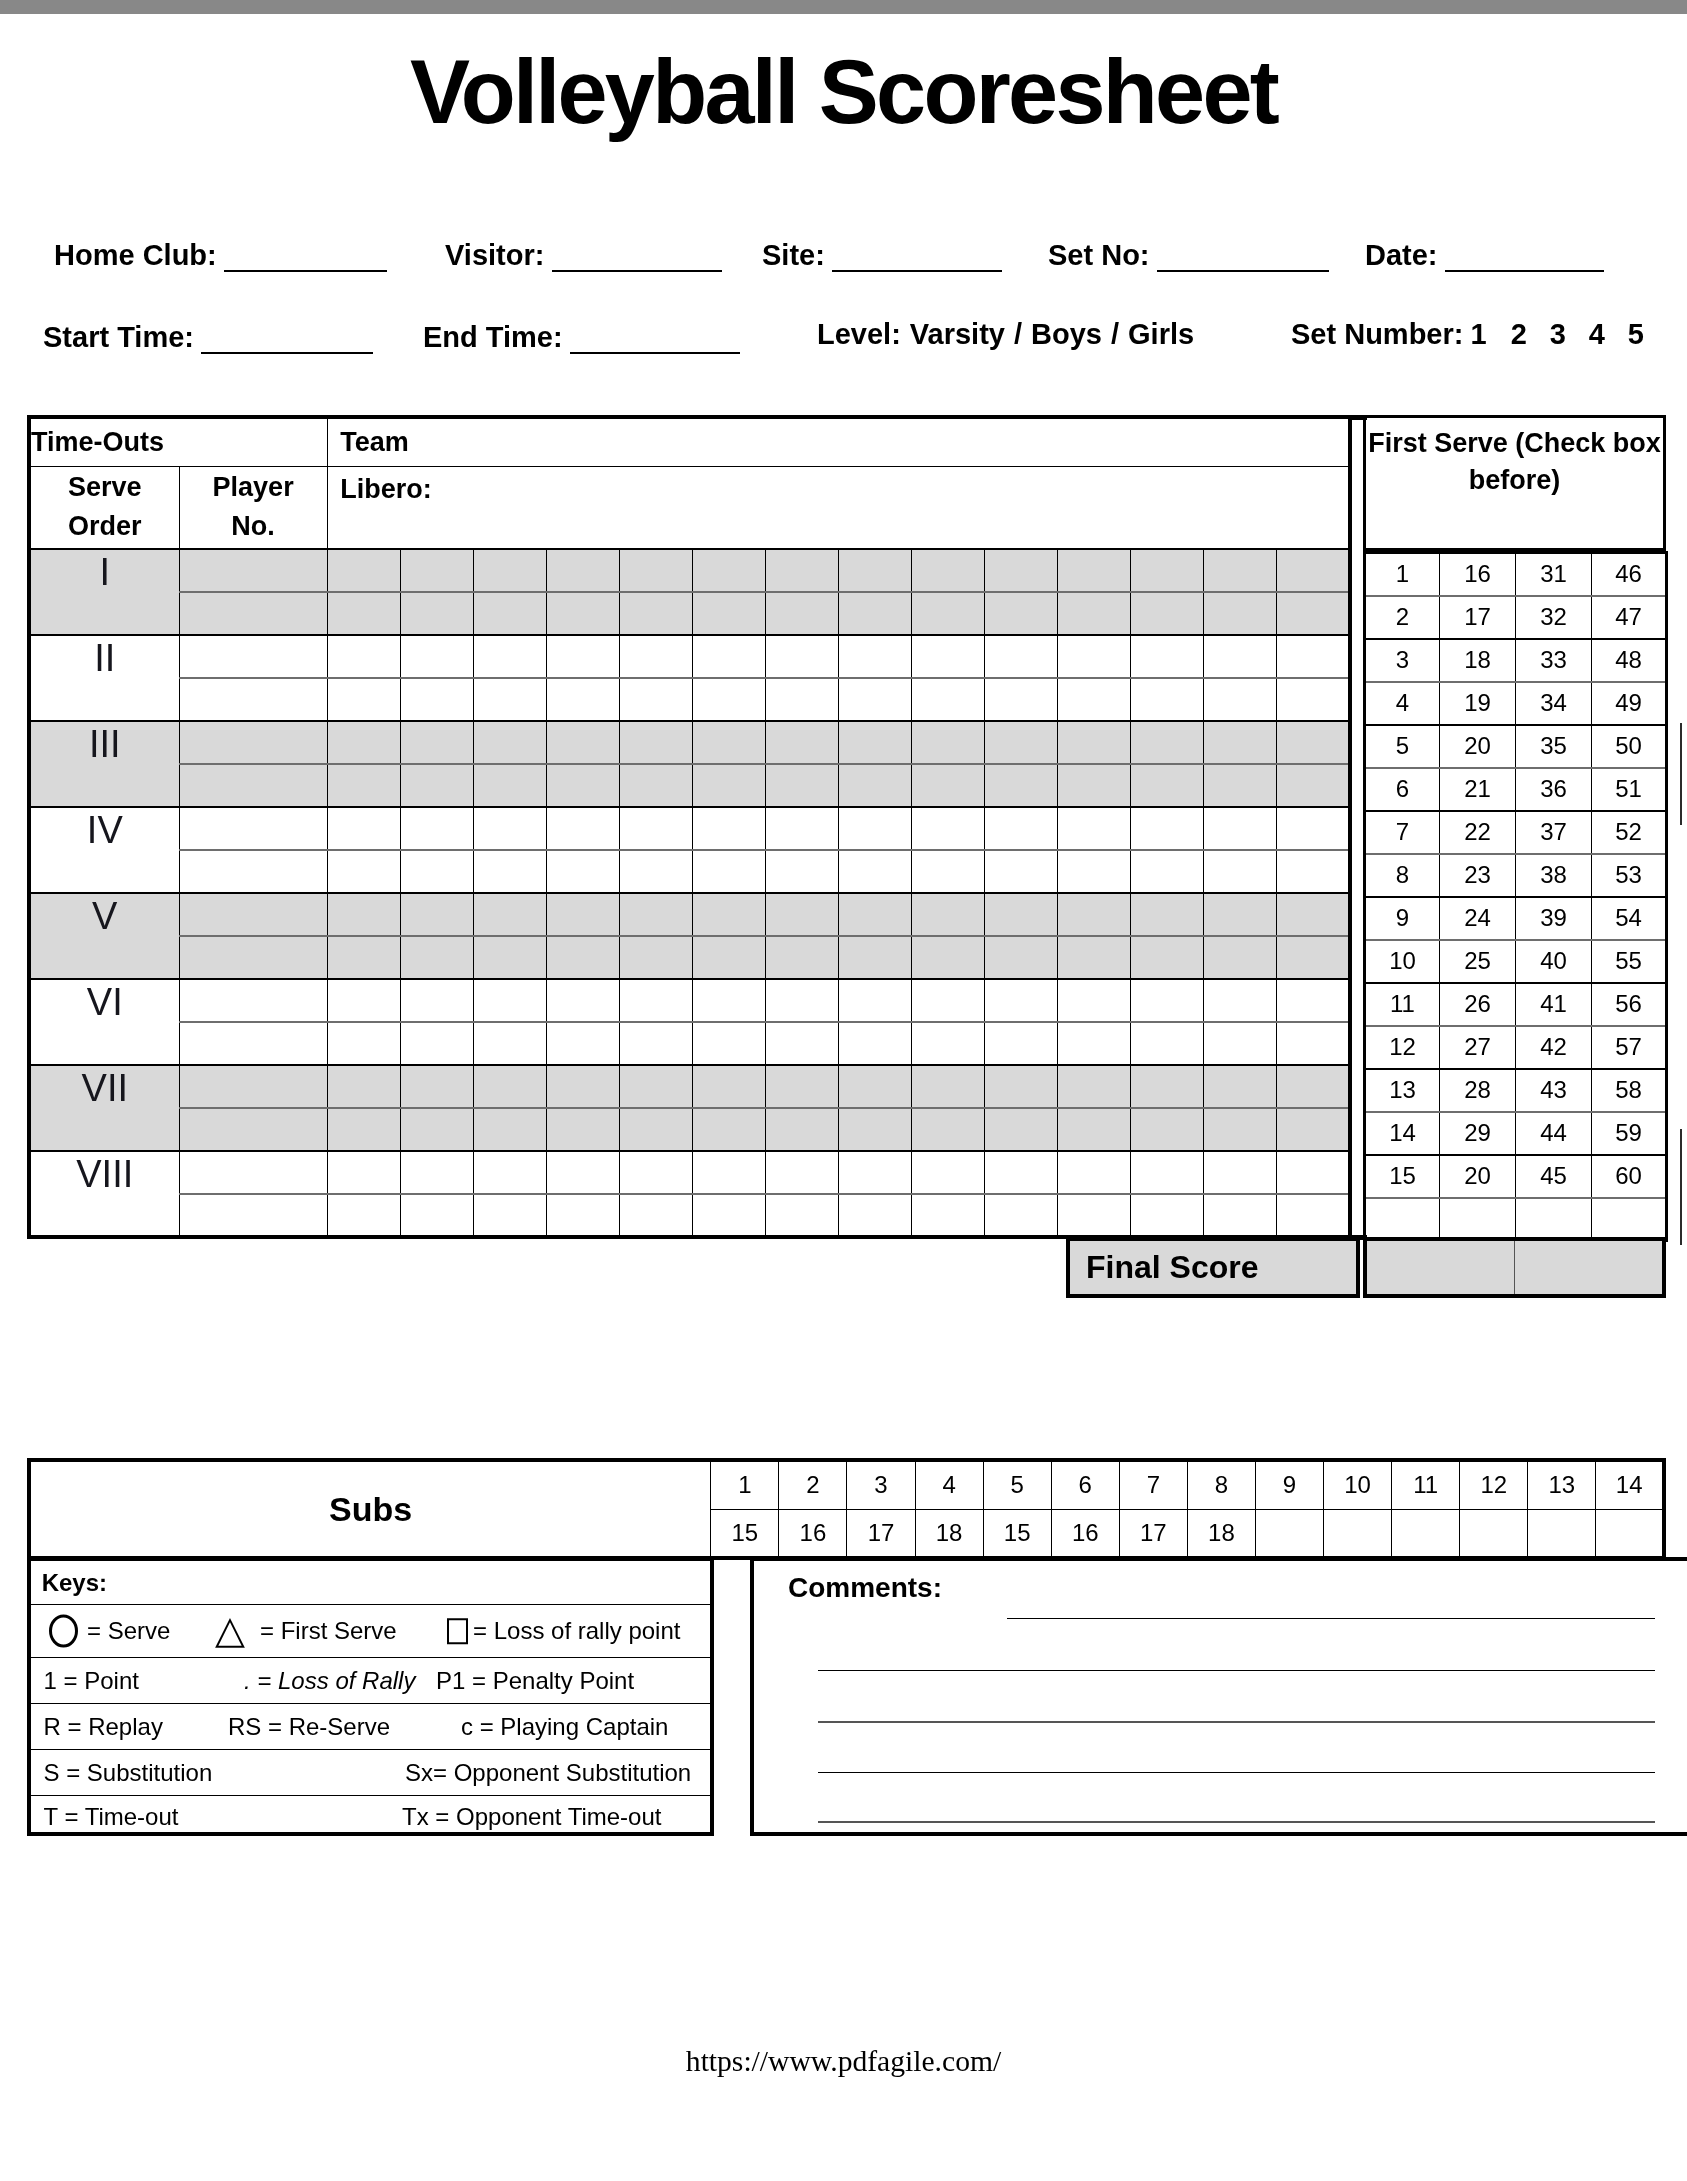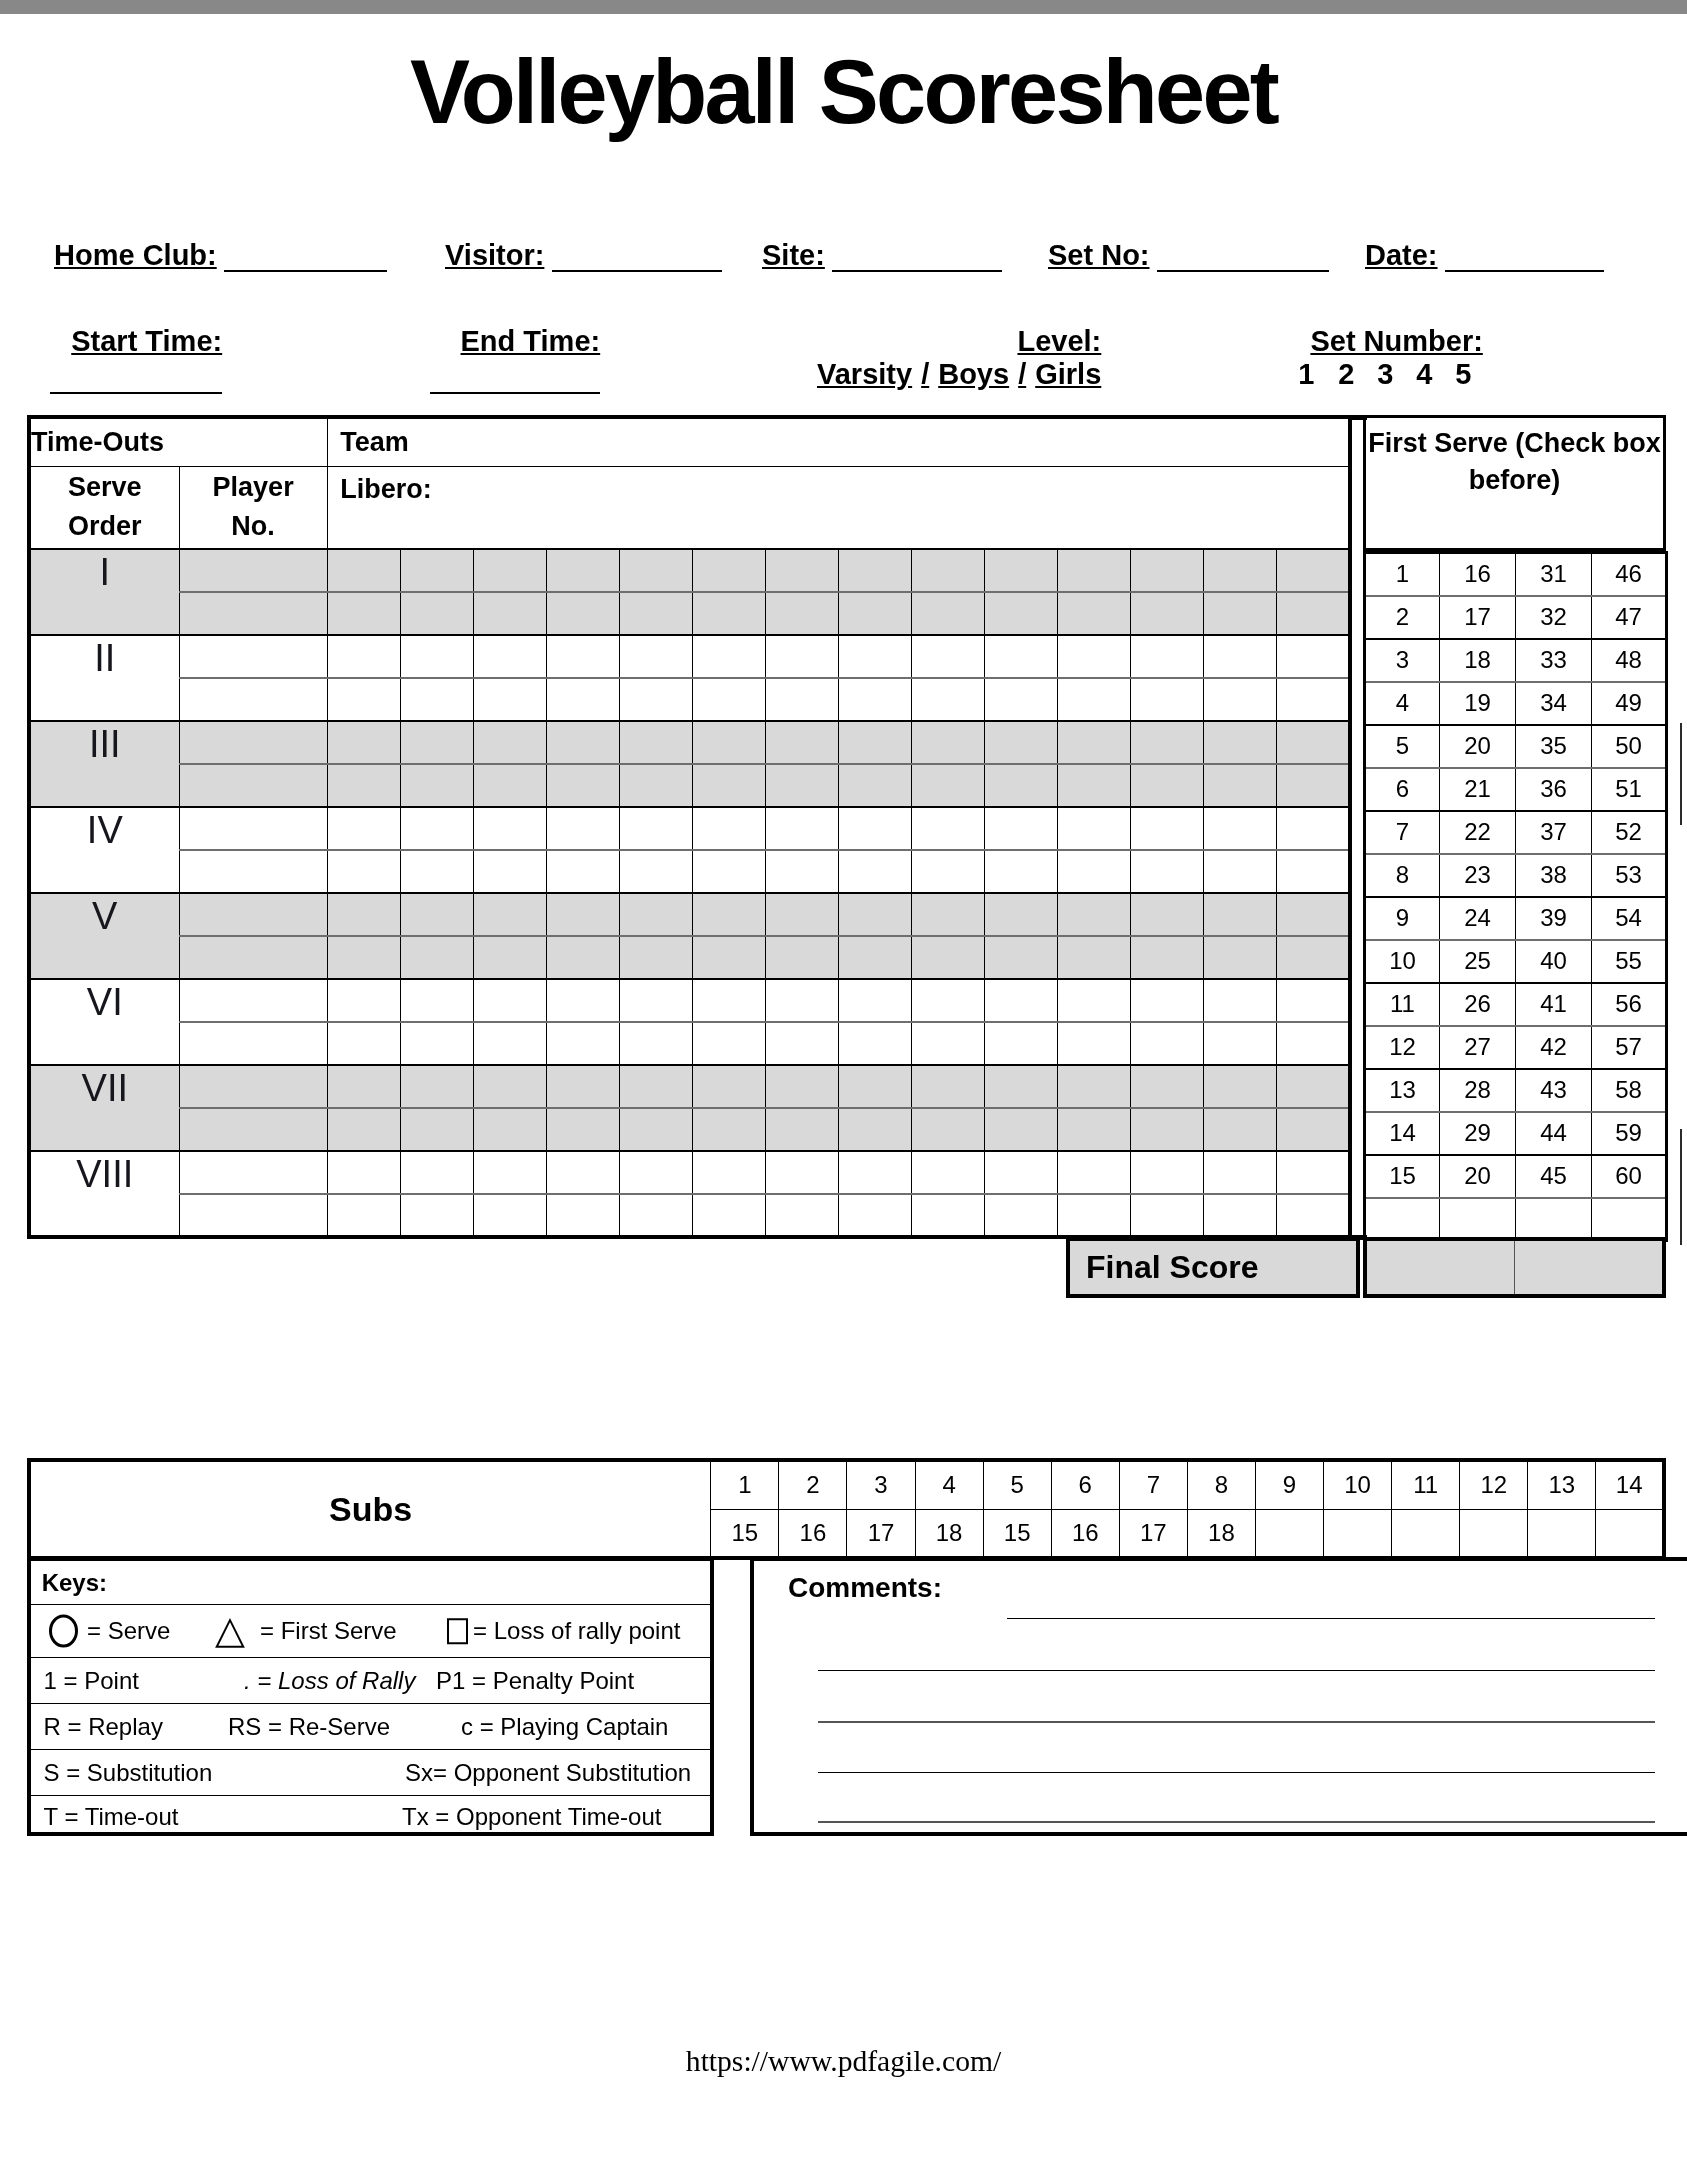--- a/index.html
+++ b/index.html
@@ -8,24 +8,24 @@
     font-family:"Liberation Sans", sans-serif; color:#000; overflow:hidden;
     margin:14px auto;
   }
   
   .title {
     position:absolute; left:0; right:0; top:27px; text-align:center;
     font-size:90px; font-weight:bold; letter-spacing:-2.7px;
   }
   
   .fieldgroup { position:absolute; display:flex; align-items:flex-end;
-    font-size:29px; font-weight:bold; white-space:nowrap;text-decoration:underline; }
+    font-size:29px; font-weight:bold; white-space:nowrap; }
   .fieldgroup .uline { display:inline-block; border-bottom:2.7px solid #000;
     height:34px; margin-left:7.2px; }
-  .row1 { top:222px; } .row2 { top:311px;flex-direction:column; }
+  .row1 { top:222px; } .row2 { top:304px; }
   .fg-homeclub { left:54px; }  .fg-homeclub .uline { width:163px; }
   .fg-visitor  { left:445px; } .fg-visitor  .uline { width:170px; }
   .fg-site     { left:762px; } .fg-site     .uline { width:170px; }
   .fg-setno    { left:1048px;} .fg-setno    .uline { width:172px; }
   .fg-date     { left:1365px;} .fg-date     .uline { width:159px; }
   .fg-starttime{ left:43px; }  .fg-starttime .uline{ width:172px; }
   .fg-endtime  { left:423px; } .fg-endtime  .uline { width:170px; }
   .fg-level    { left:817px; }
   .fg-setnumber{ left:1291px; }
   .level-sep { margin:0 9px; }

